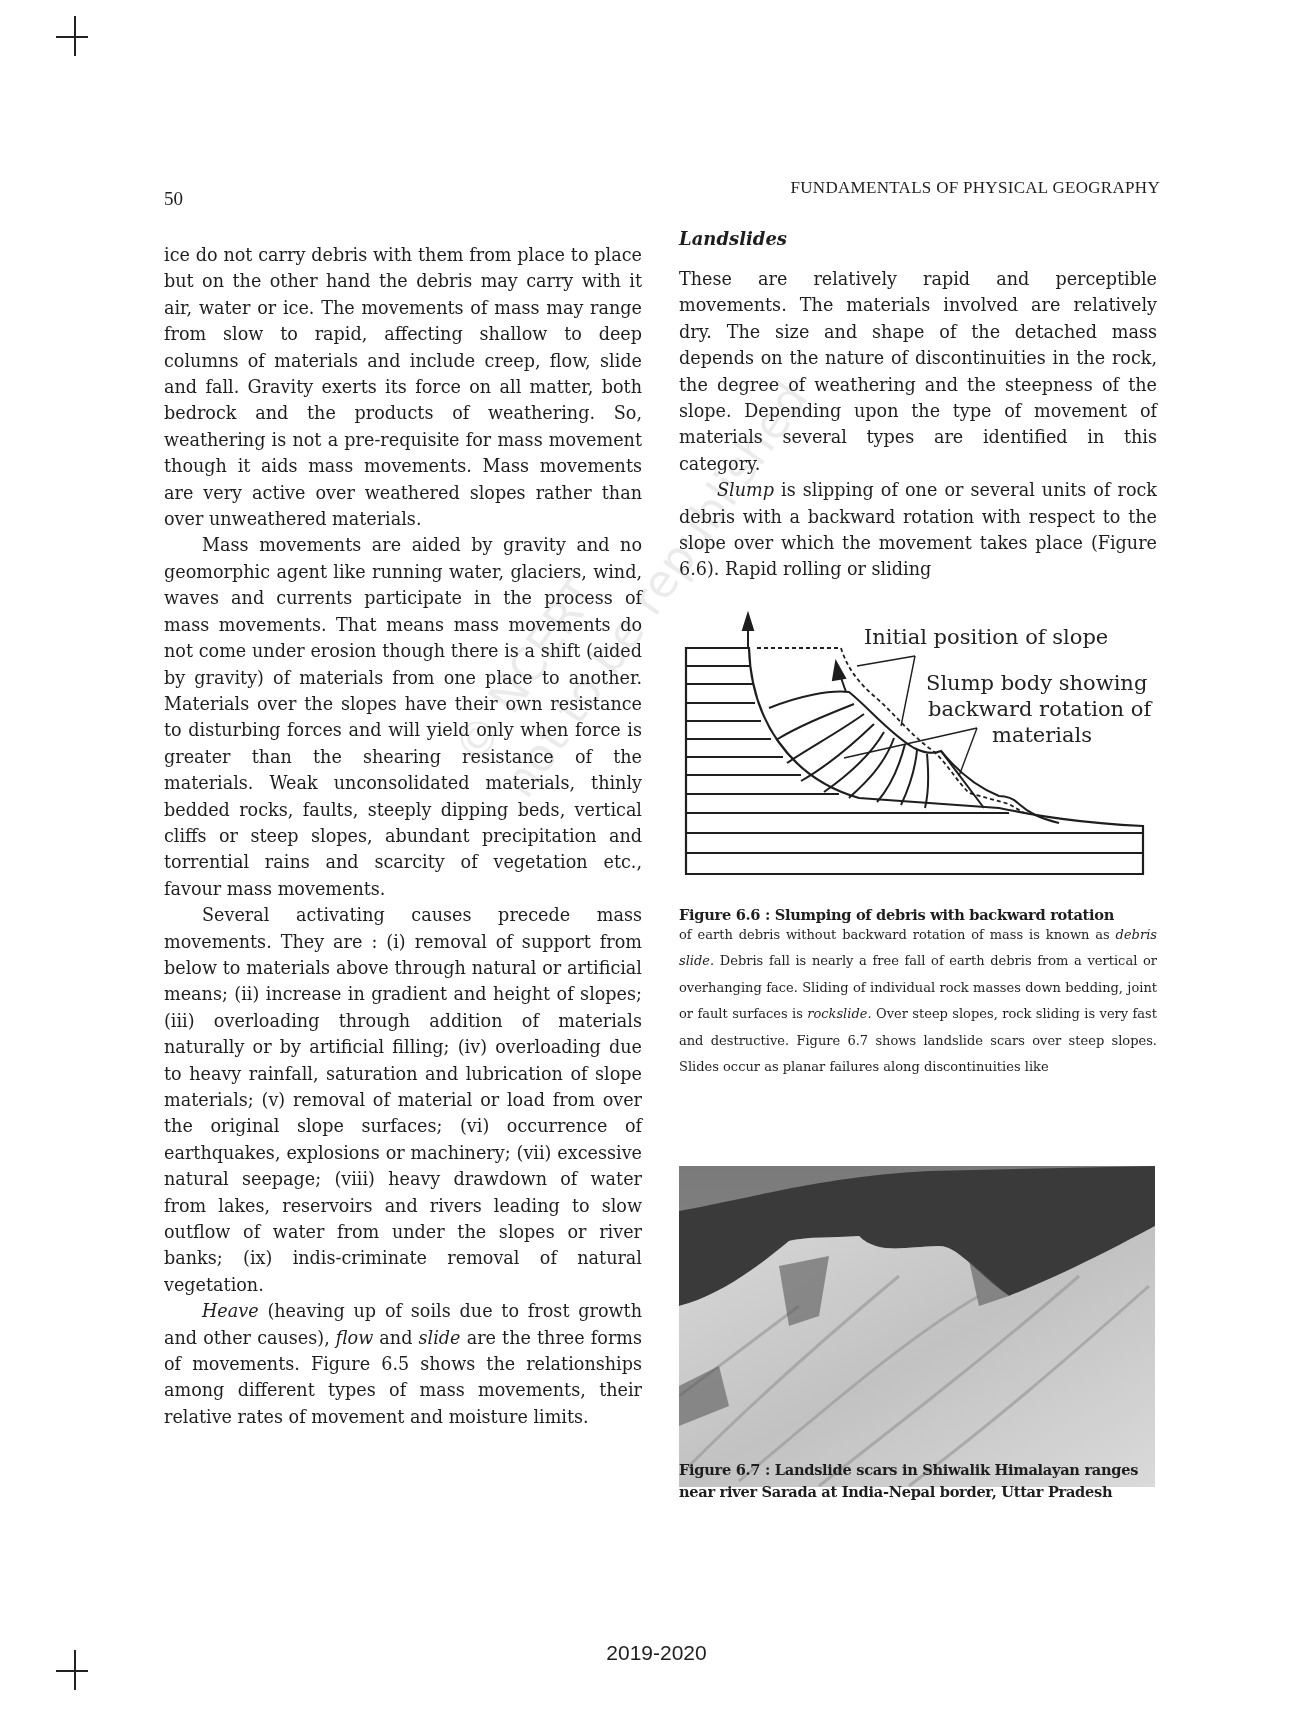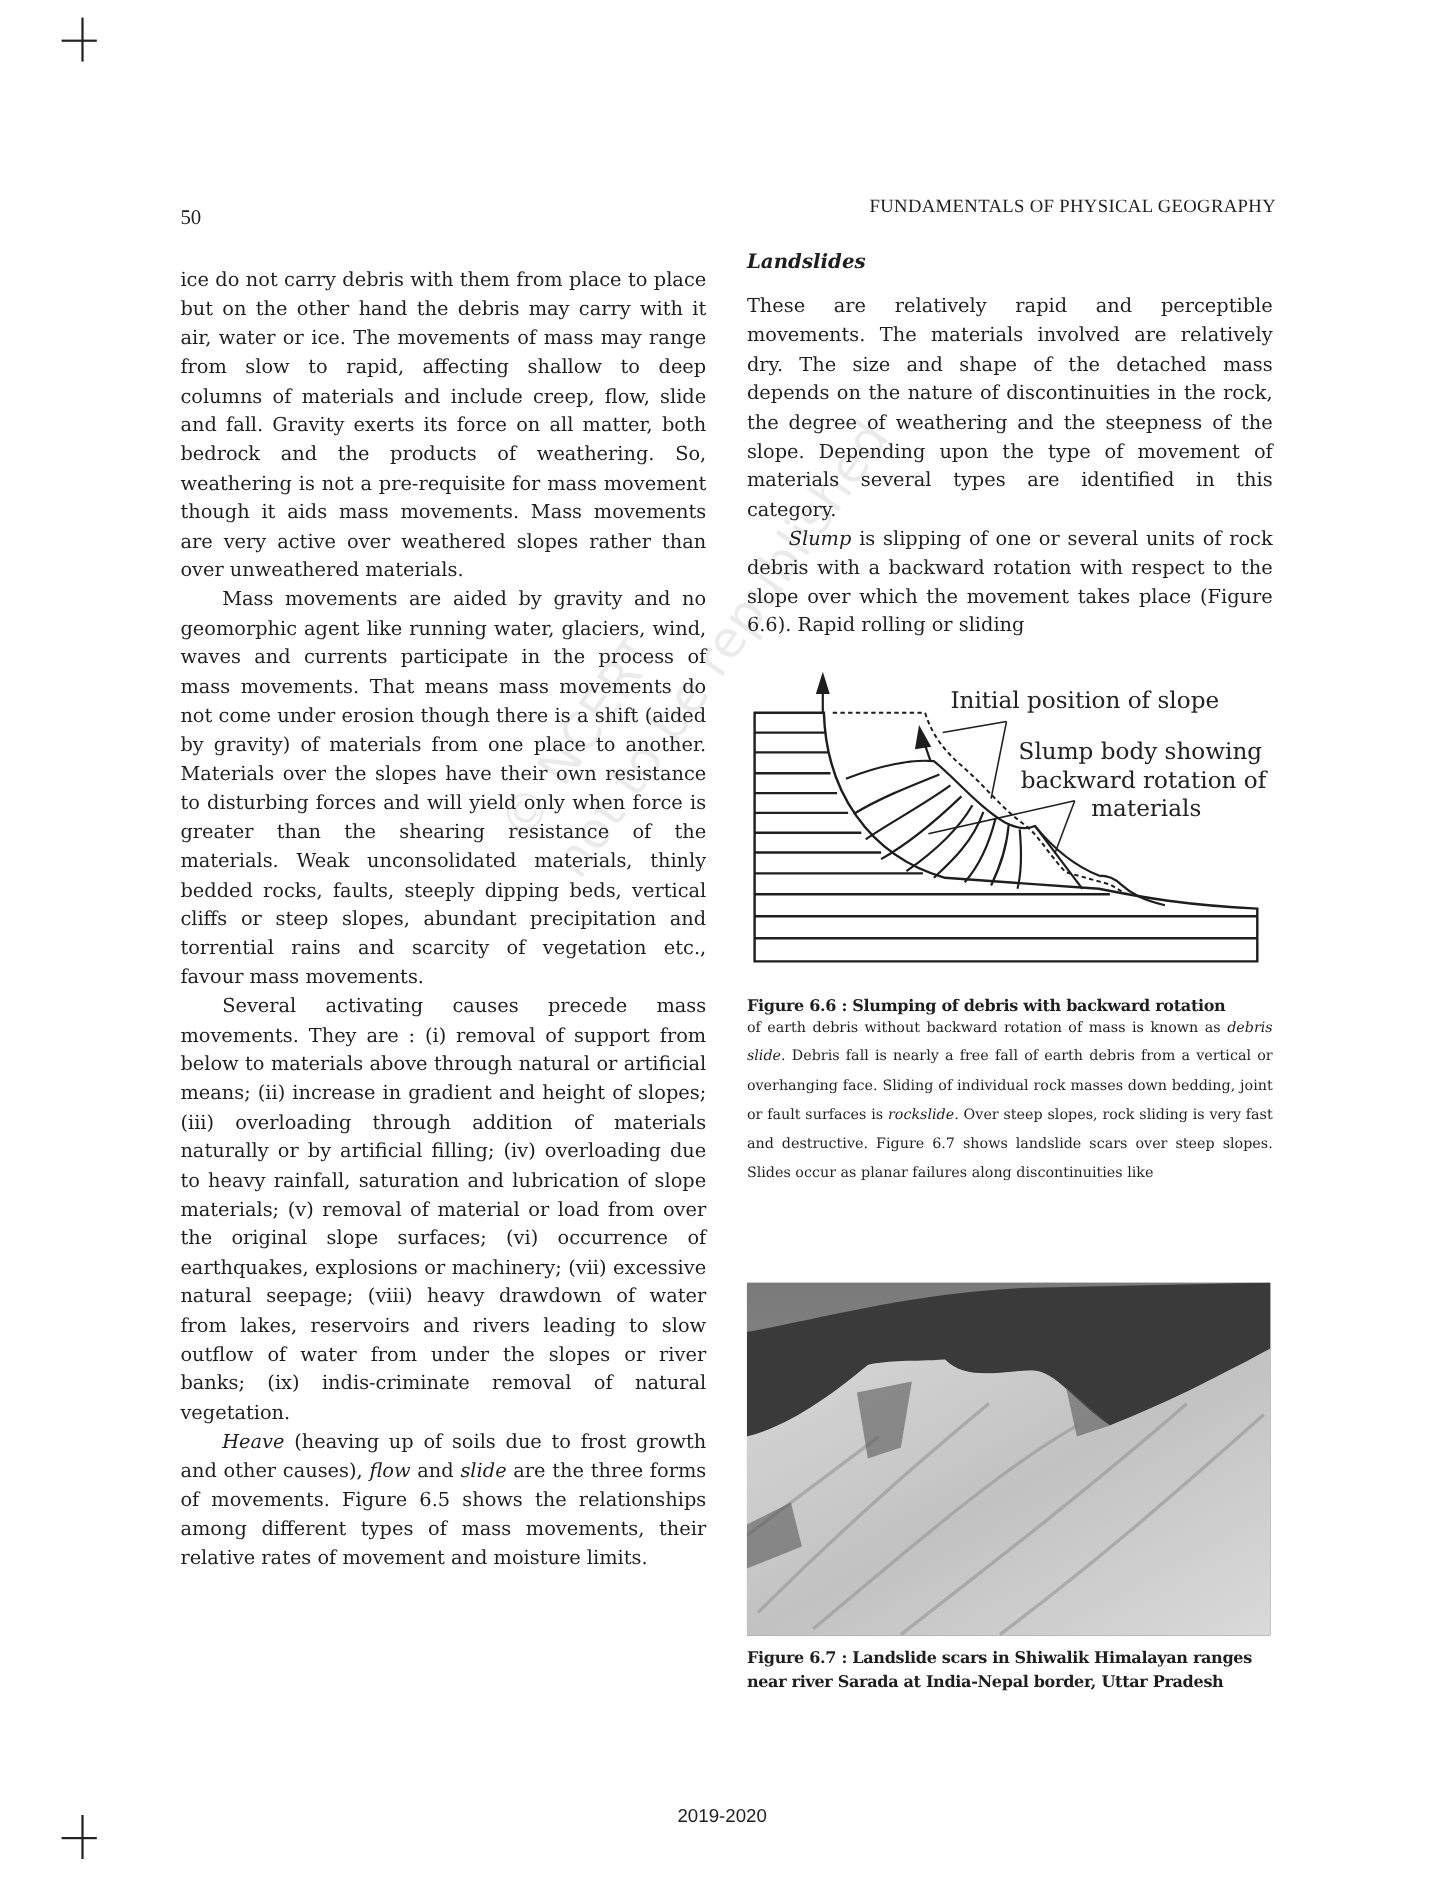--- a/index.html
+++ b/index.html
@@ -20,23 +20,23 @@
   .heading { font-weight: bold; font-size: 18px; margin: 0 0 14px 0; line-height: 26px; font-style: italic; }
   i { }
   .fig66 { position: absolute; left: 679px; top: 608px; width: 478px; height: 270px; }
   .fig-cap { position: absolute; font-family: "DejaVu Serif", serif; font-weight: bold; font-size: 14.6px;
              line-height: 22px; letter-spacing: -0.3px; }
   .cap66 { left: 679px; top: 868px; margin-top: 36px; }
   .right-cont { position: absolute; left: 679px; top: 922px; width: 478px; font-size: 13px; line-height: 26.4px;
                 text-align: justify; }
   .right-cont p { margin: 0; }
   .photo { position: absolute; left: 679px; top: 1166px; width: 476px; height: 321px; overflow: hidden; background: #8d8d8d; }
-  .cap67 { left: 679px; top: 1497px; width: 480px; }
+  .cap67 { left: 679px; top: 1459px; width: 480px; }
   .footer { position: absolute; left: 0; width: 1313px; top: 1641px; text-align: center;
-            font-family: "Liberation Sans", sans-serif; font-size: 17px; }
+            font-family: "Liberation Sans", sans-serif; font-size: 21px; }
   .watermark { position: absolute; left: 440px; top: 740px; transform: rotate(-55deg); transform-origin: left top;
                font-family: "DejaVu Sans", sans-serif; font-size: 46px; color: rgba(0,0,0,0.08);
                line-height: 60px; white-space: nowrap; pointer-events: none; }
   .dia-label { font-family: "DejaVu Serif", serif; font-size: 21px; fill: #222; }
 </style>
 </head>
 <body>
 
 <div class="crop" style="left:50px;top:16px;width:48px;height:40px;">
   <div class="v" style="left:24px;top:0;height:40px;"></div>

